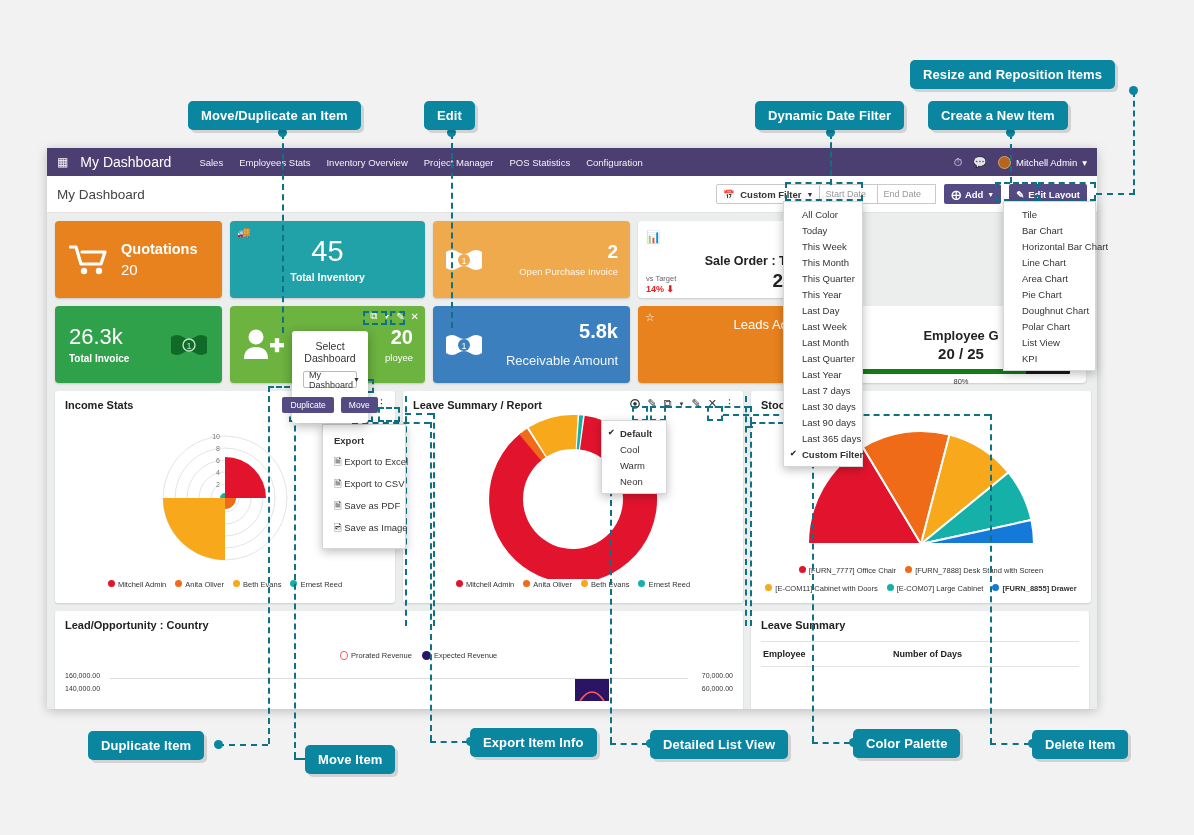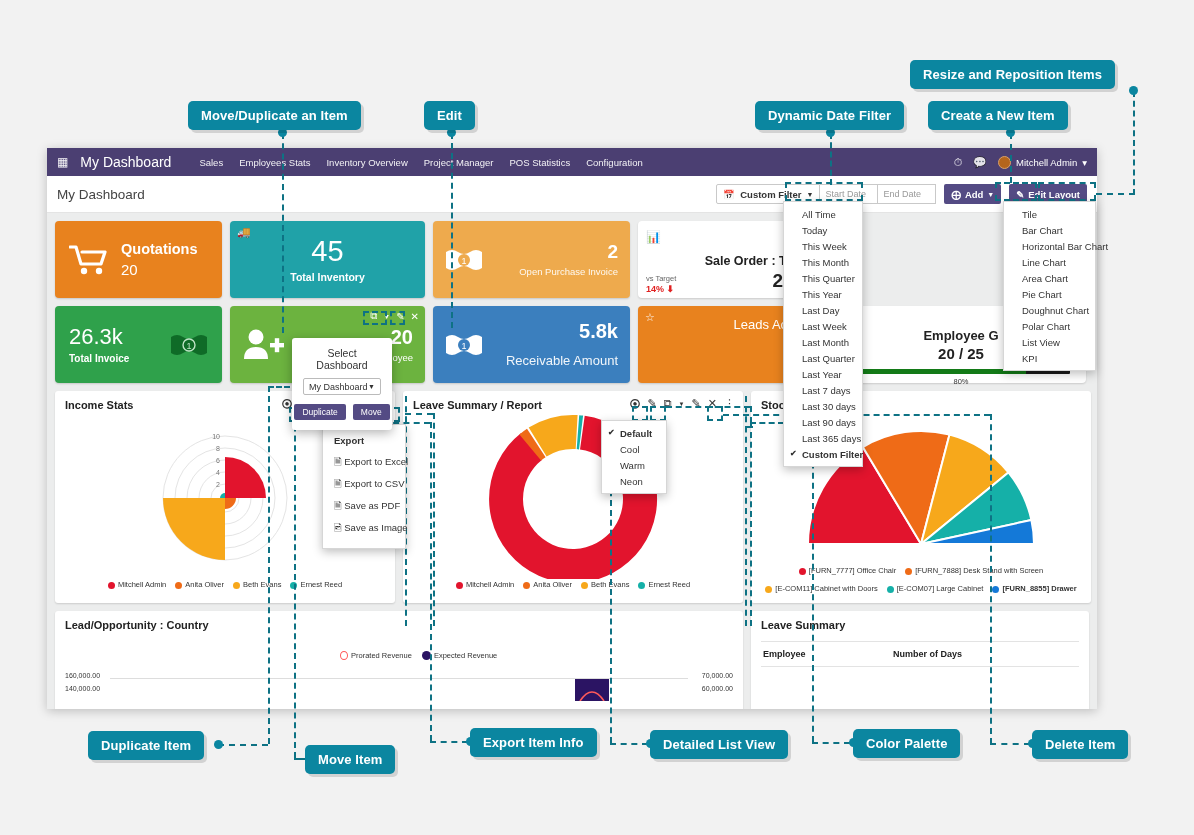--- a/index.html
+++ b/index.html
@@ -179,21 +179,21 @@
     display:flex; align-items:center; gap:7px;
     font-size:11px; color:#333;
   }
   .panel-tools i{ font-style:normal; cursor:pointer; }
 
   .legend{
     display:flex; flex-wrap:wrap; justify-content:center;
     gap:9px; font-size:7.5px; color:#333;
     position:absolute; left:0; right:0; bottom:14px;
   }
-  .legend span{ display:flex; align-items:flex-end; gap:3px; white-space:nowrap;}
+  .legend span{ display:flex; align-items:flex-start; gap:3px; white-space:nowrap;}
   .lg-dot{ width:7px;height:7px;border-radius:50%; display:inline-block;}
 
   
   .menu{
     position:absolute;
     background:#fff;
     border:1px solid #d6d6d6;
     box-shadow:0 3px 9px rgba(0,0,0,.25);
     font-size:9.5px;
     color:#333;
@@ -589,21 +589,21 @@
           <div>Number of Days</div>
         </div>
         <div style="margin:7px 10px 0 10px;border-top:1px solid #e3e3e3"></div>
       </div>
     </div>
 
   </div>
 </div>
 
 <div class="menu" style="left:783px;top:201px;width:80px">
-  <div>All Time</div>
+  <div>All Color</div>
   <div>Today</div>
   <div>This Week</div>
   <div>This Month</div>
   <div>This Quarter</div>
   <div>This Year</div>
   <div>Last Day</div>
   <div>Last Week</div>
   <div>Last Month</div>
   <div>Last Quarter</div>
   <div>Last Year</div>
@@ -620,21 +620,21 @@
   <div>Horizontal Bar Chart</div>
   <div>Line Chart</div>
   <div>Area Chart</div>
   <div>Pie Chart</div>
   <div>Doughnut Chart</div>
   <div>Polar Chart</div>
   <div>List View</div>
   <div>KPI</div>
 </div>
 
-<div class="popover" style="left:292px;top:338px;width:100px">
+<div class="popover" style="left:292px;top:331px;width:76px">
   <div class="pop-t">Select Dashboard</div>
   <div class="pop-sel">
     <span>My Dashboard</span>
       <span style="font-size:7px">▼</span>
   </div>
   <div class="pop-btns">
     <span>Duplicate</span>
     <span>Move</span>
   </div>
 </div>

